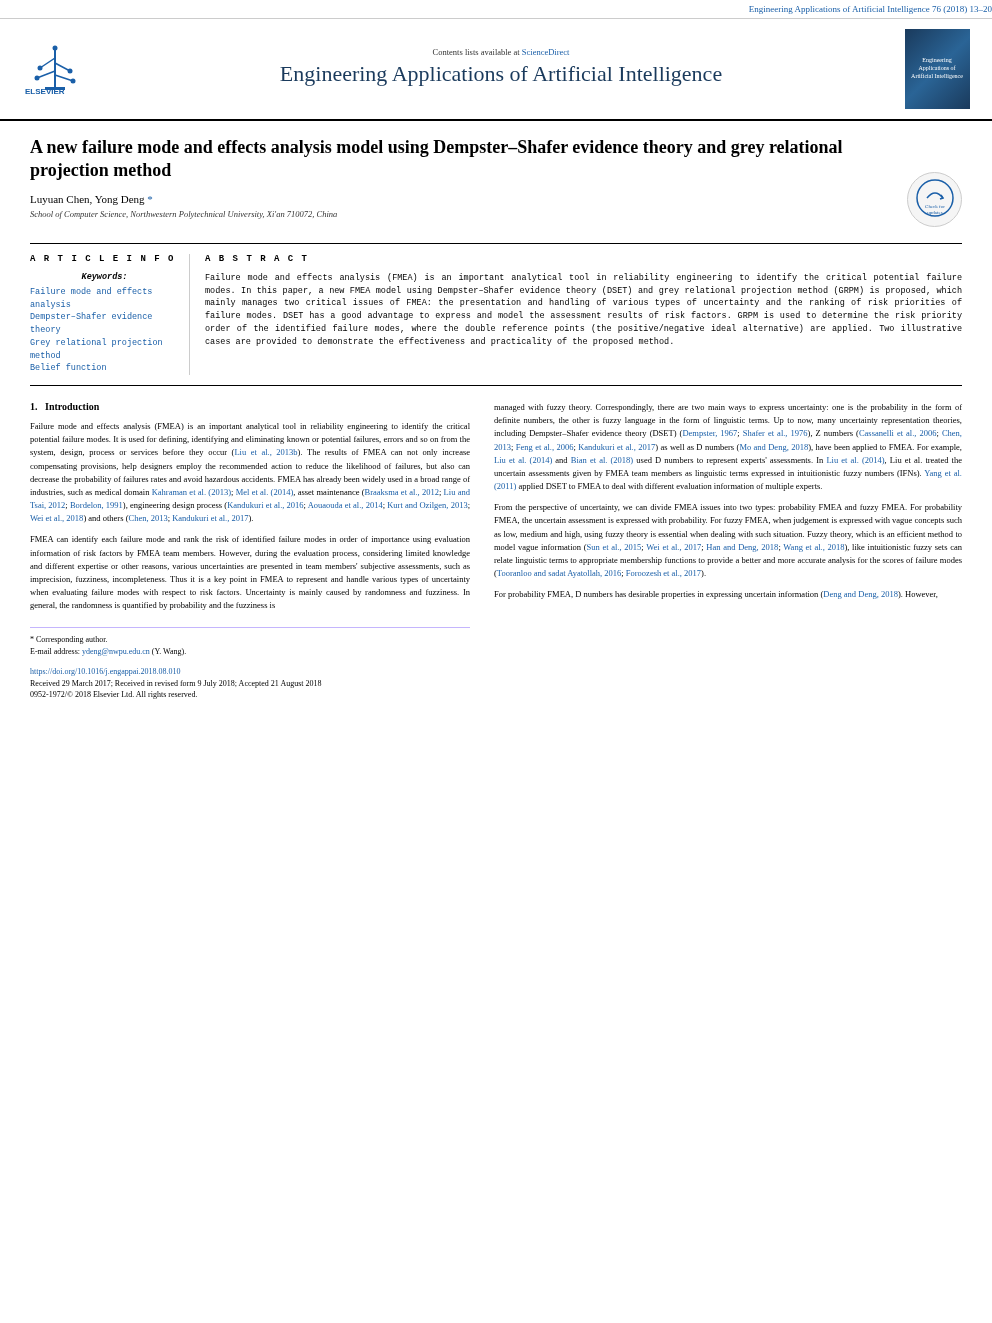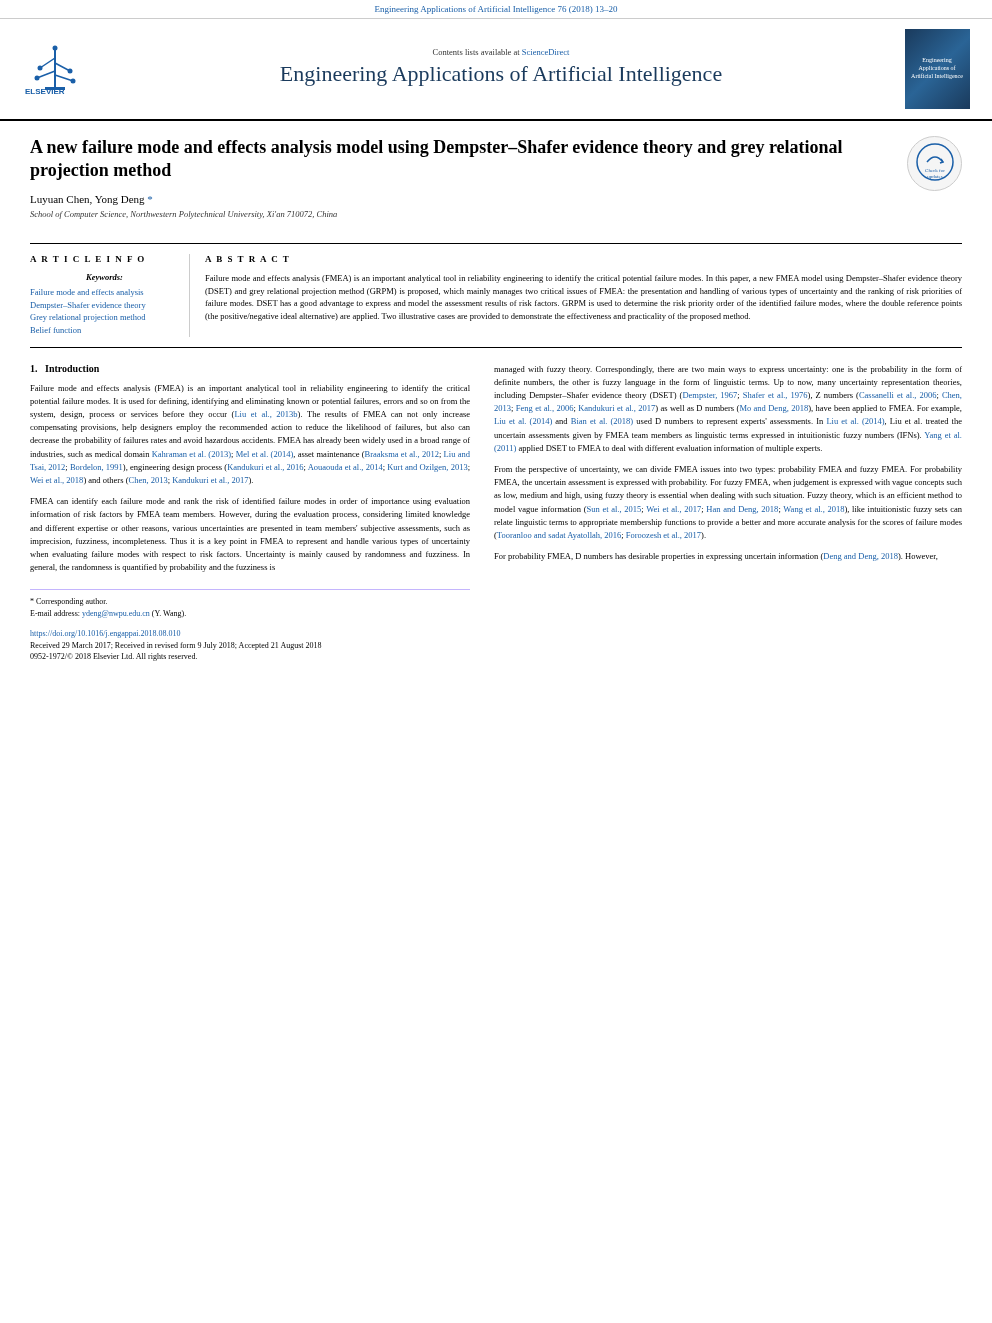--- a/index.html
+++ b/index.html
@@ -7,21 +7,21 @@
       background: #fff;
       font-family: 'Times New Roman', Times, serif;
       font-size: 9.5px;
       color: #000;
       width: 992px;
       min-height: 1323px;
     }
 
     
     .journal-top-bar {
-      text-align: center;
+      text-align: right;
       padding: 4px 0;
       font-size: 9px;
       color: #1a5fa8;
       border-bottom: 1px solid #ccc;
     }
 
     
     .journal-header {
       display: flex;
       align-items: center;
@@ -88,21 +88,21 @@
     }
 
     
     .article-container {
       padding: 15px 30px 10px 30px;
     }
 
     
     .article-title-section {
       display: flex;
-      align-items: flex-start;
+      align-items: flex-end;
       margin-bottom: 8px;
       padding-bottom: 8px;
     }
     .article-title-text {
       flex: 1;
     }
     .article-title-text h1 {
       font-size: 18px;
       font-weight: bold;
       font-family: 'Times New Roman', serif;
@@ -142,20 +142,21 @@
     }
 
     
     .article-info-abstract {
       display: flex;
       gap: 15px;
       border-top: 1.5px solid #000;
       border-bottom: 1.5px solid #000;
       padding: 10px 0;
       margin-bottom: 15px;
+      font-family: Liberation Mono, monospace;
     }
 
     .article-info-col {
       width: 160px;
       flex-shrink: 0;
       border-right: 1px solid #ccc;
       padding-right: 10px;
     }
 
     .article-info-col .section-label {

